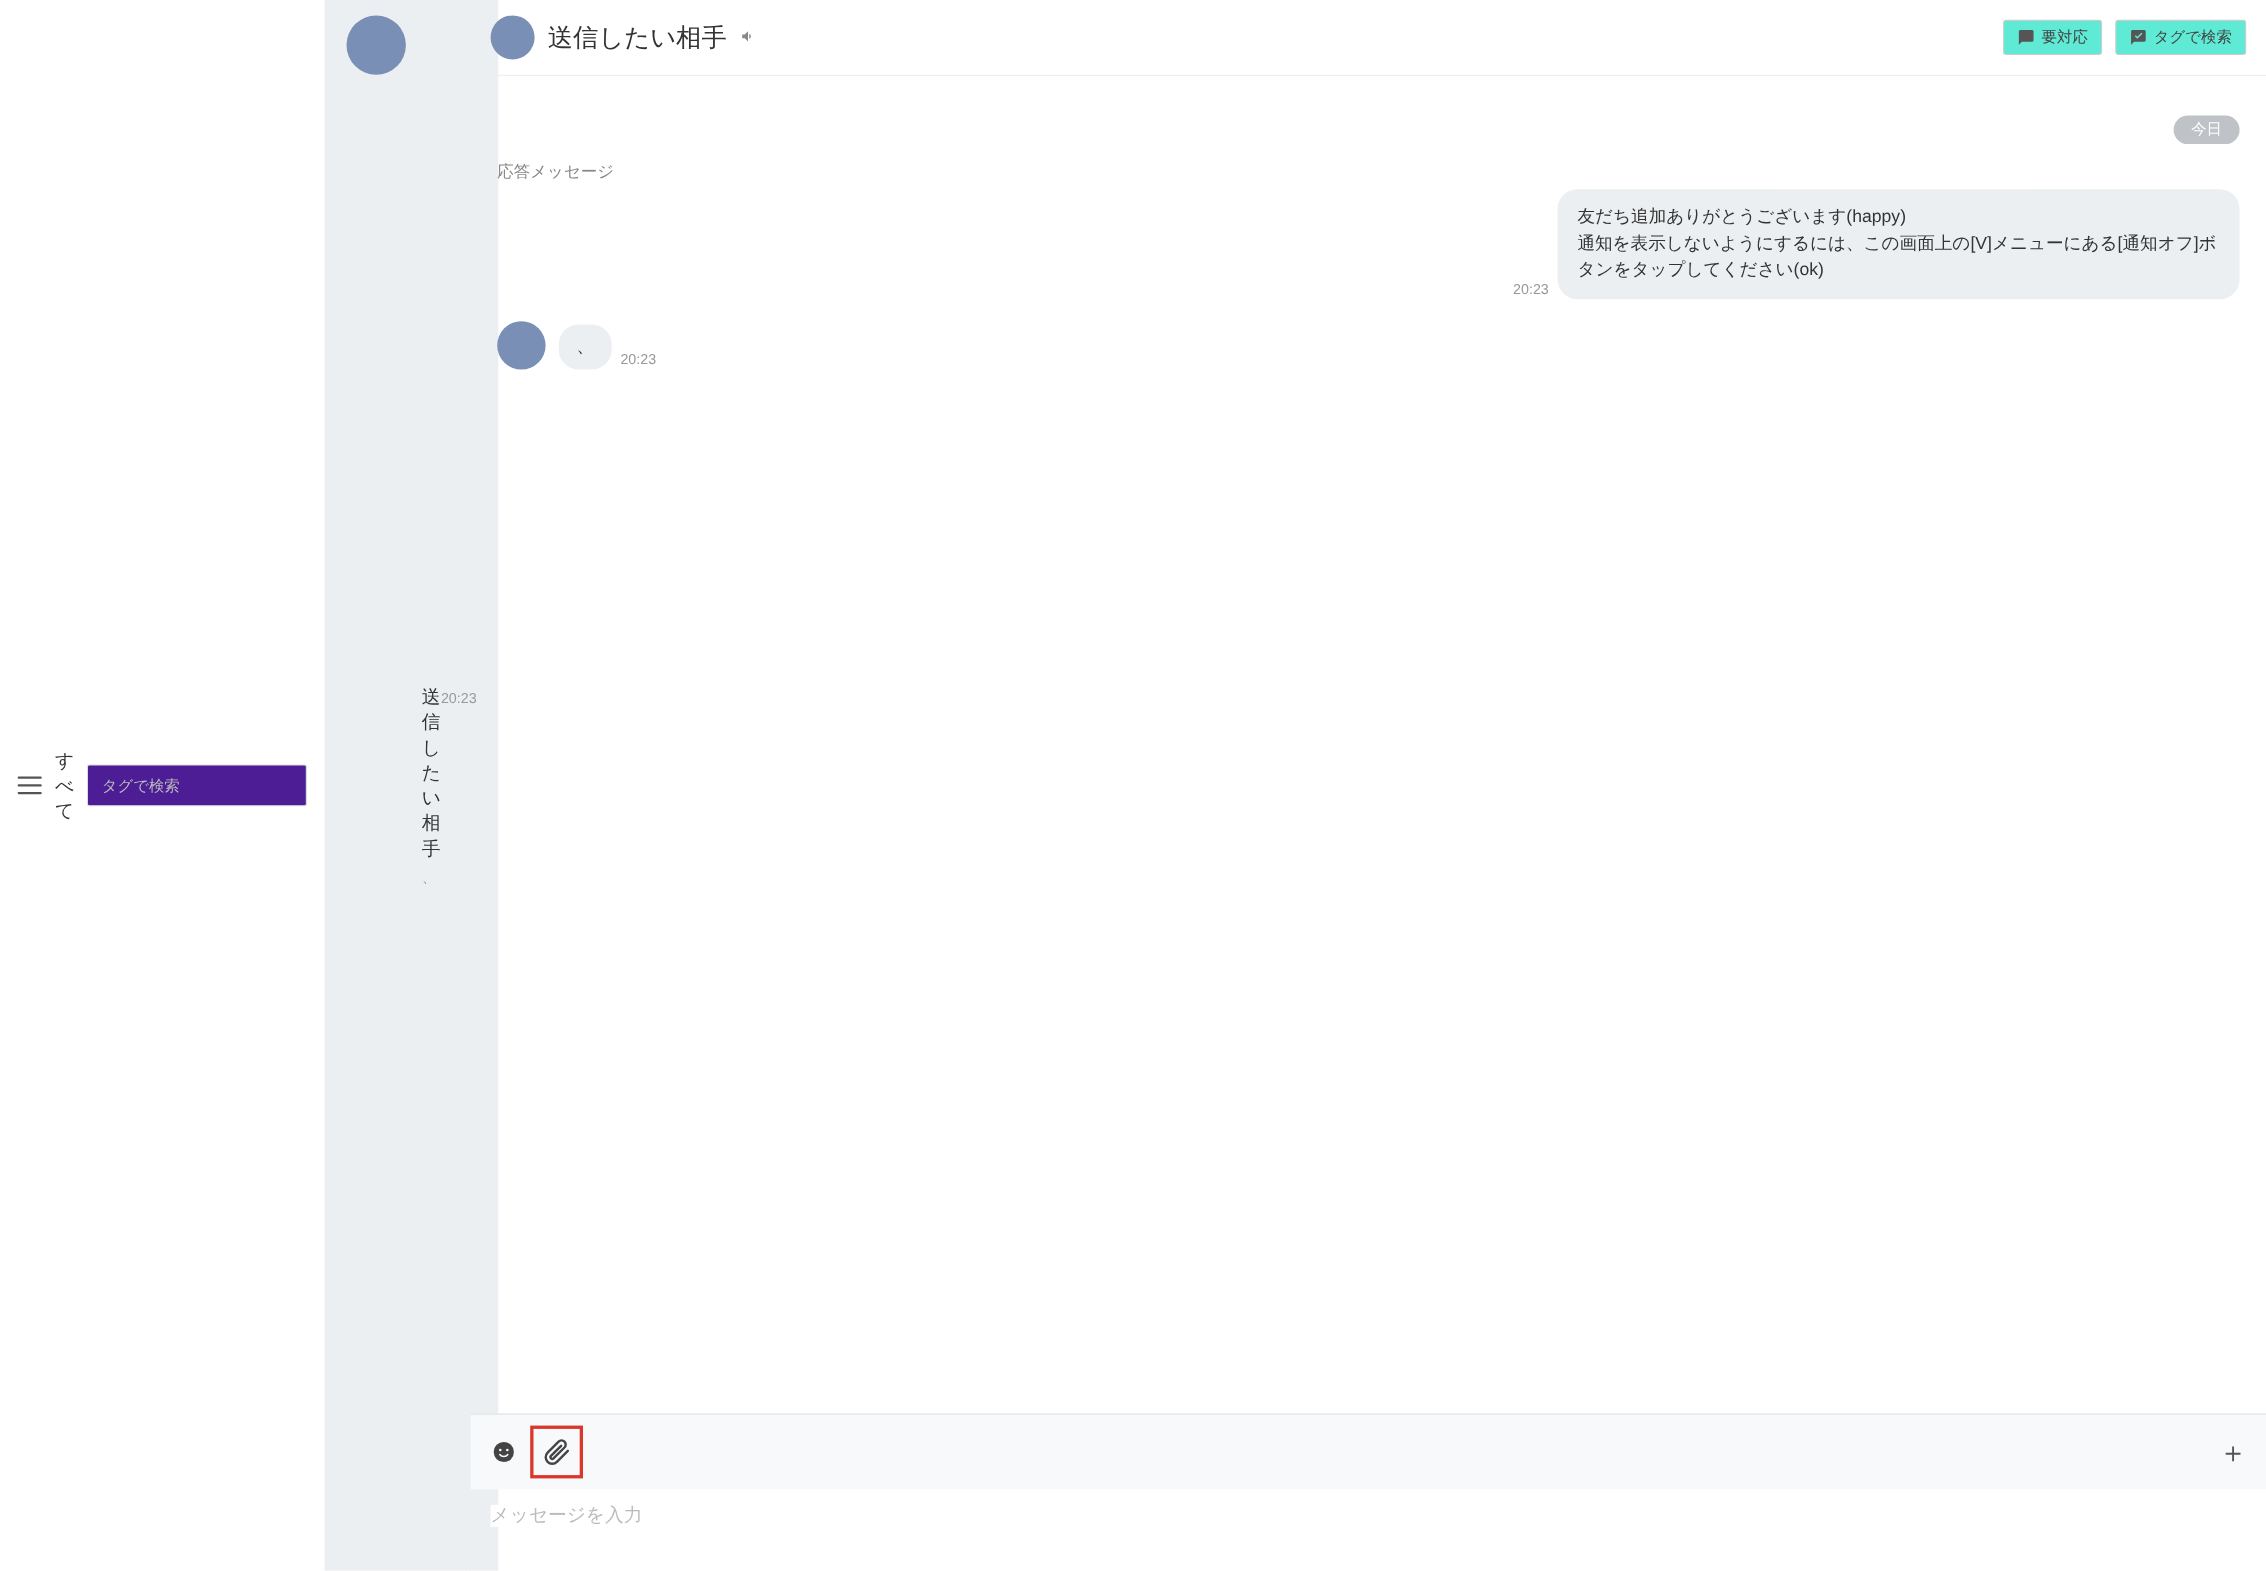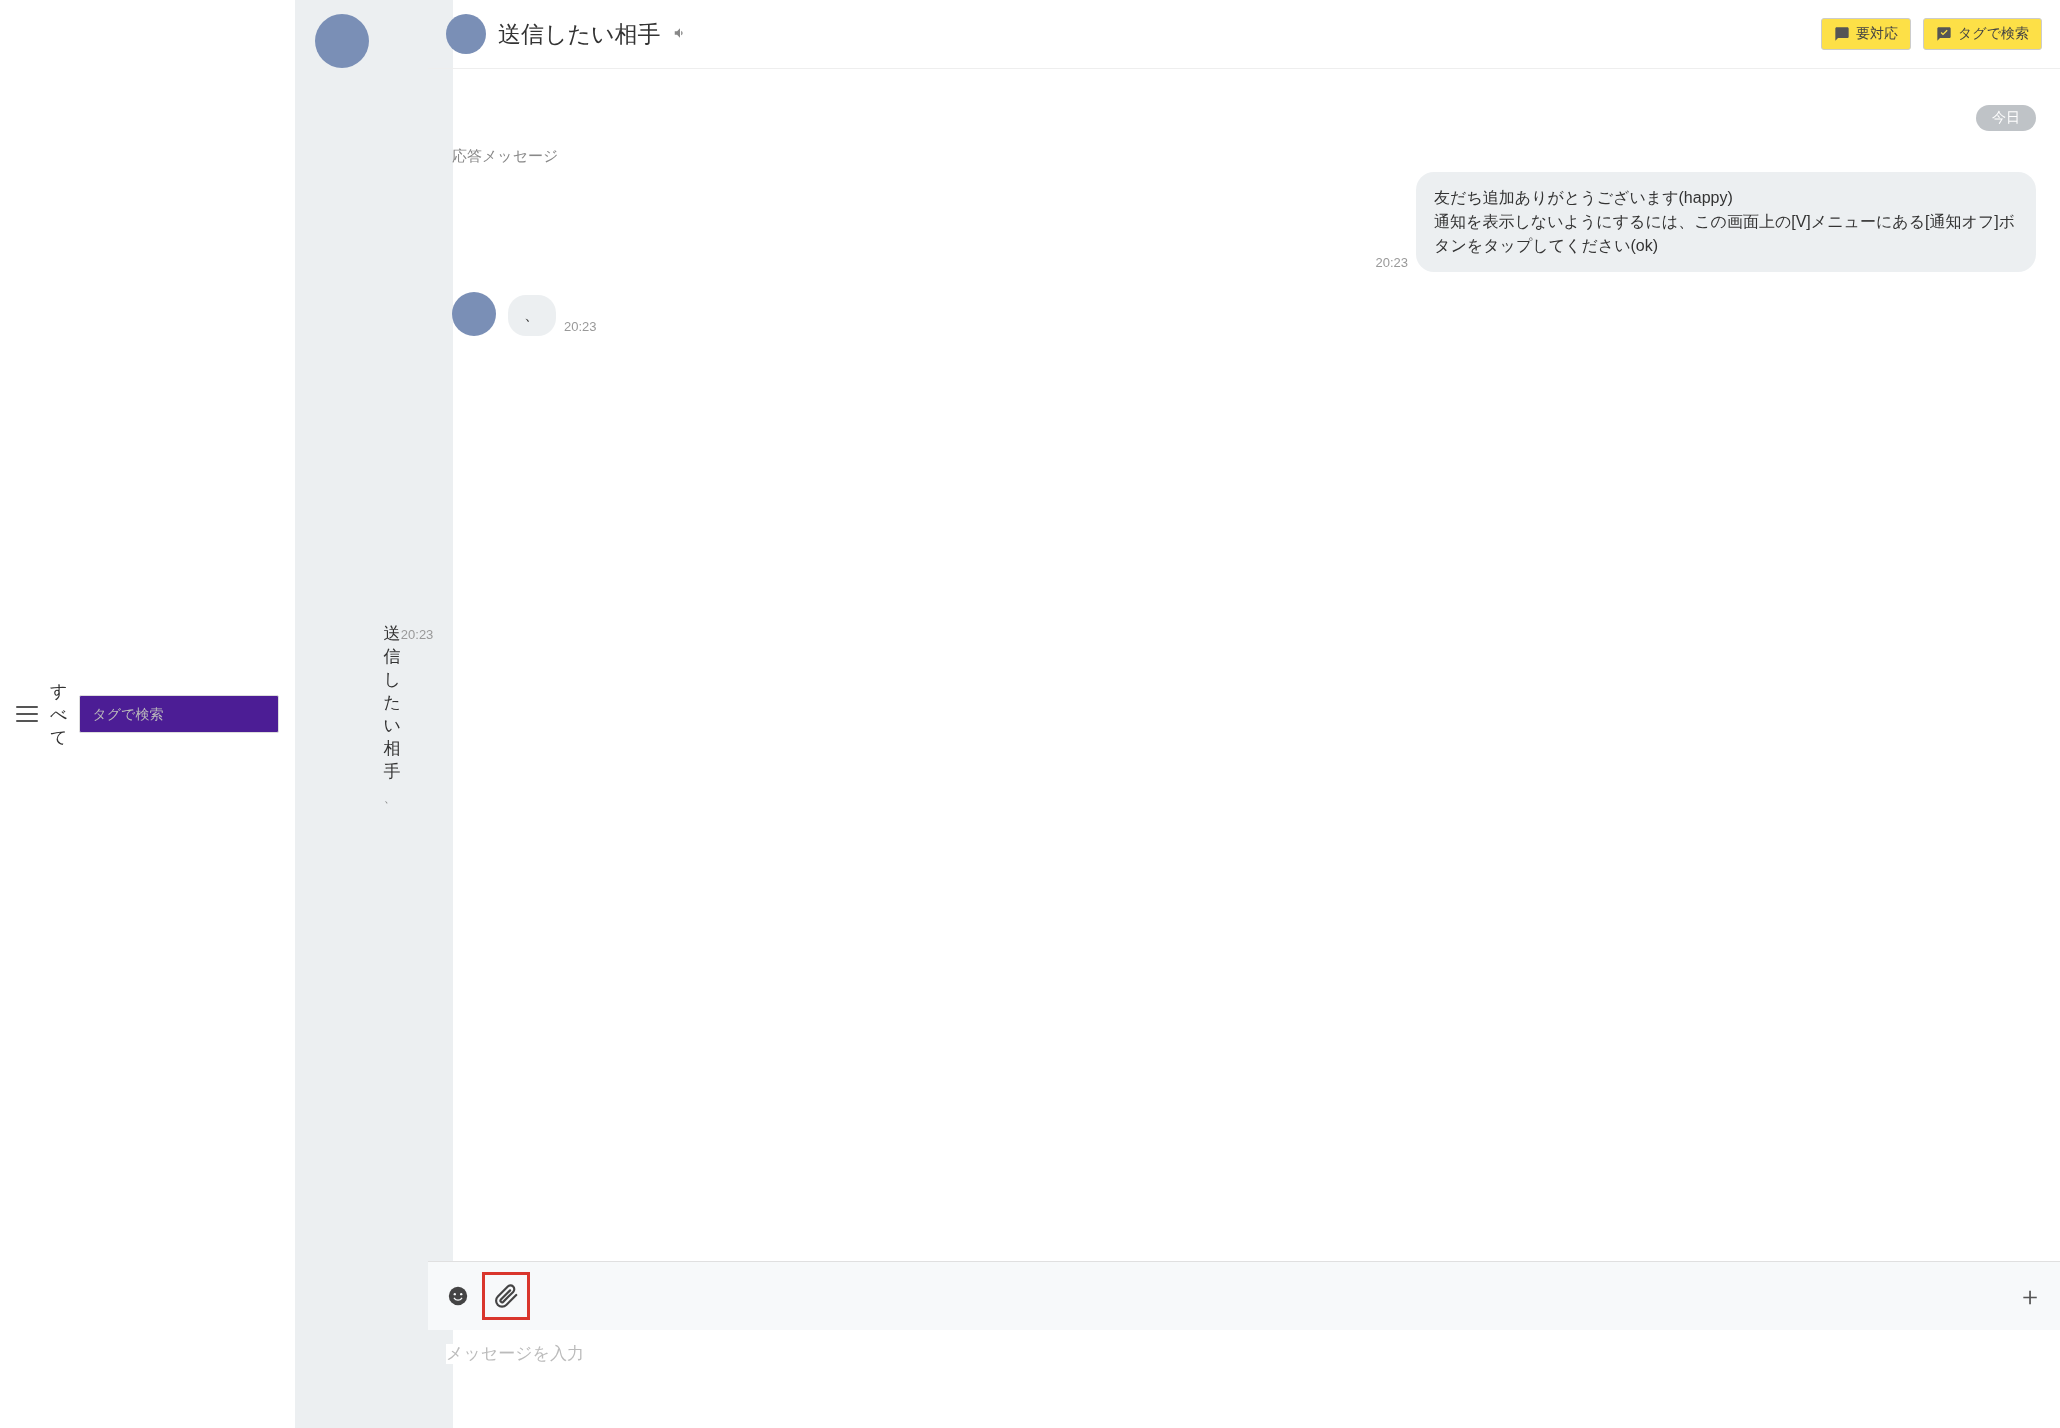--- a/index.html
+++ b/index.html
@@ -23,21 +23,21 @@
   .conv-time { font-size: 13px; color: #999; }
   .conv-preview { font-size: 13px; color: #888; margin-top: 6px; }
 
   
   .main { flex: 1; display: flex; flex-direction: column; }
   .main-header { display: flex; align-items: center; padding: 14px 18px; border-bottom: 1px solid #eee; gap: 12px; }
   .main-avatar { width: 40px; height: 40px; border-radius: 50%; background: #7a8fb6; }
   .main-title { font-size: 23px; font-weight: 400; }
   .speaker-icon { color: #777; font-size: 14px; }
   .header-spacer { flex: 1; }
-  .header-btn { border: 1px solid #ccc; background: #fde047; border-radius: 3px; padding: 6px 12px; font-size: 14px; display: flex; align-items: center; gap: 6px; cursor: pointer; color: #444; }
+  .header-btn { border: 1px solid #ccc; background: #5eead4; border-radius: 3px; padding: 6px 12px; font-size: 14px; display: flex; align-items: center; gap: 6px; cursor: pointer; color: #444; }
   .header-btn svg { width: 16px; height: 16px; }
 
   .chat-area { flex: 1; overflow-y: auto; padding: 20px 24px; }
   .date-sep { text-align: right; margin: 16px 0; }
   .date-pill { display: inline-block; background: #bfc3c7; color: #fff; border-radius: 14px; padding: 4px 16px; font-size: 14px; }
 
   .msg-label-right { text-align: left; color: #888; font-size: 15px; margin-bottom: 6px; }
   .msg-row-right { display: flex; justify-content: flex-end; align-items: flex-end; margin-bottom: 20px; }
   .msg-time { font-size: 13px; color: #999; margin: 0 8px 2px 8px; }
   .bubble-right { background: #eceff1; border-radius: 18px; padding: 14px 18px; max-width: 620px; line-height: 1.5; font-size: 16px; }
@@ -51,21 +51,21 @@
   }
 
   
   .toolbar { border-top: 1px solid #e0e0e0; background: #f7f9fa; padding: 10px 14px; display: flex; align-items: center; gap: 8px; }
   .tool-btn { width: 32px; height: 32px; display: flex; align-items: center; justify-content: center; cursor: pointer; color: #444; }
   .tool-btn.highlighted { border: 3px solid #d9362c; width: 48px; height: 48px; }
   .toolbar-spacer { flex: 1; }
   .plus-btn { font-size: 26px; color: #555; cursor: pointer; width: 32px; height: 32px; display: flex; align-items: center; justify-content: center; font-weight: 300; }
 
   
-  .input-area { padding: 14px 18px 64px 18px; }
+  .input-area { padding: 14px 18px 40px 18px; }
   .msg-input { width: 100%; border: none; outline: none; font-size: 17px; color: #333; }
   .msg-input::placeholder { color: #bbb; }
 </style>
 </head>
 <body>
 
 <div class="app">
 
   <div class="sidebar">
     <div class="sidebar-header">

